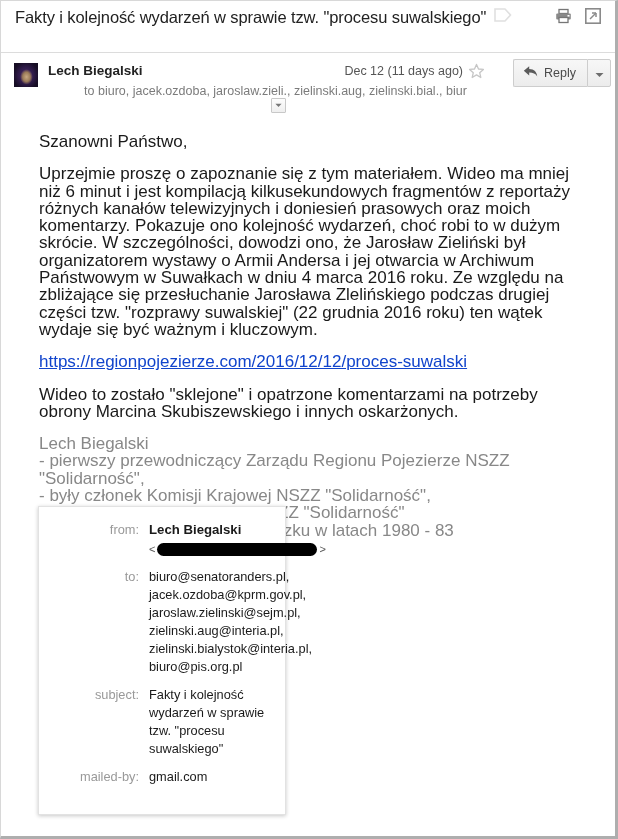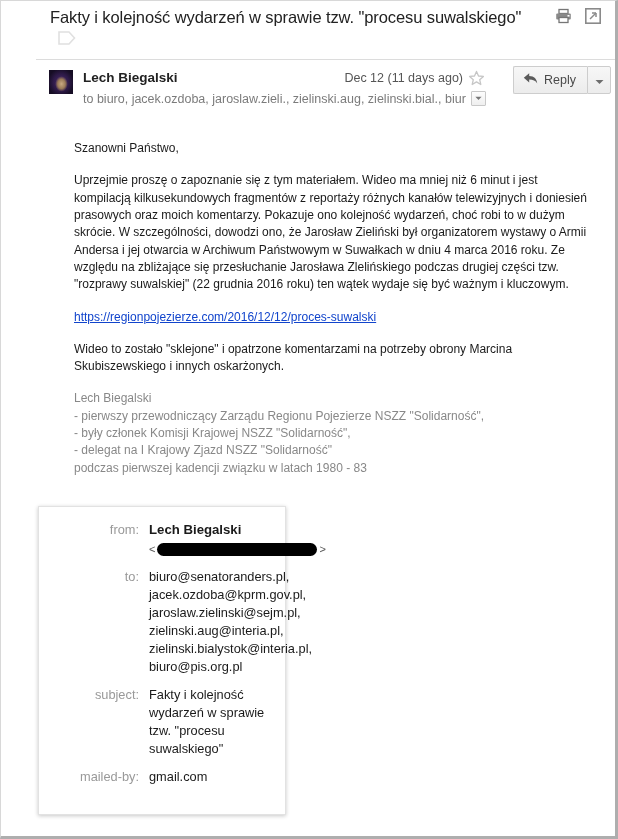--- a/index.html
+++ b/index.html
@@ -19,21 +19,20 @@
     position: relative;
     box-sizing: border-box;
     width: 618px;
     height: 839px;
     background: #ffffff;
     border-right: 3px solid #aeaeae;
     border-bottom: 3px solid #aeaeae;
     border-left: 1px solid #d8d8d8;
     border-top: 1px solid #d8d8d8;
     overflow: hidden;
-    padding-left: 35px;
   }
 
   
   #subject-bar {
     position: relative;
     box-sizing: border-box;
     padding: 5px 14px 6px 14px;
     min-height: 52px;
     border-bottom: 1px solid #dcdcdc;
   }
@@ -146,20 +145,21 @@
     cursor: pointer;
   }
   #recipients-line {
     margin-left: 34px;
     margin-top: 2px;
     font-size: 12.5px;
     color: #7b7b7b;
     display: flex;
     align-items: center;
     max-width: 455px;
+    flex-direction: column;
   }
   #recipients-text {
     white-space: nowrap;
     overflow: hidden;
     text-overflow: clip;
     max-width: 428px;
   }
   #recipients-caret {
     margin-left: 5px;
     flex: 0 0 auto;
@@ -172,21 +172,21 @@
     width: 13px;
     height: 13px;
     border: 1px solid #c8c8c8;
     background: linear-gradient(#fdfdfd, #efefef);
     border-radius: 1px;
   }
 
   
   #msg-body {
     padding: 10px 22px 0 38px;
-    font-size: 12px;
+    font-size: 17px;
     line-height: 17.3px;
     color: #1a1a1a;
   }
   #msg-body p {
     margin: 0 0 15px 0;
   }
   #body-link {
     color: #1144cc;
     text-decoration: underline;
     word-break: break-all;

